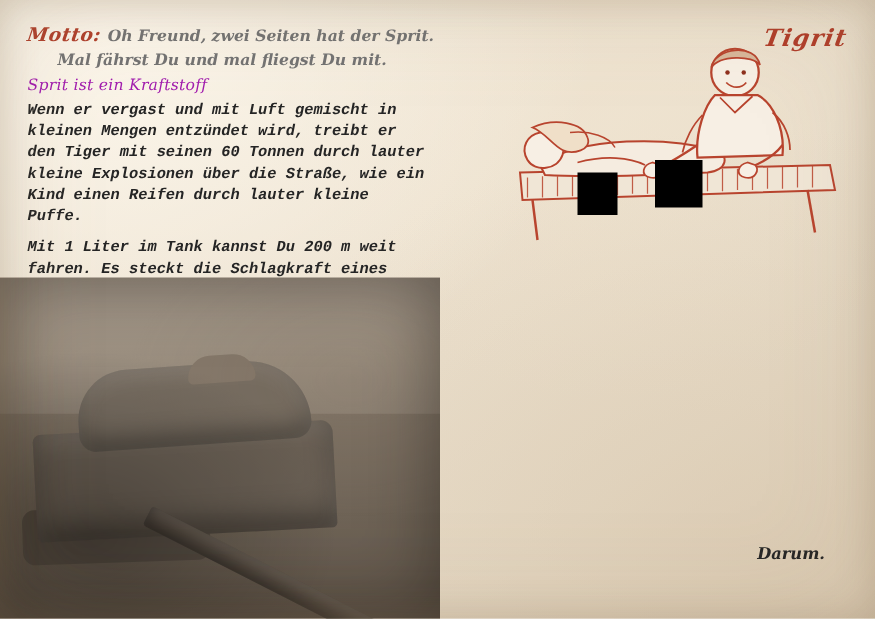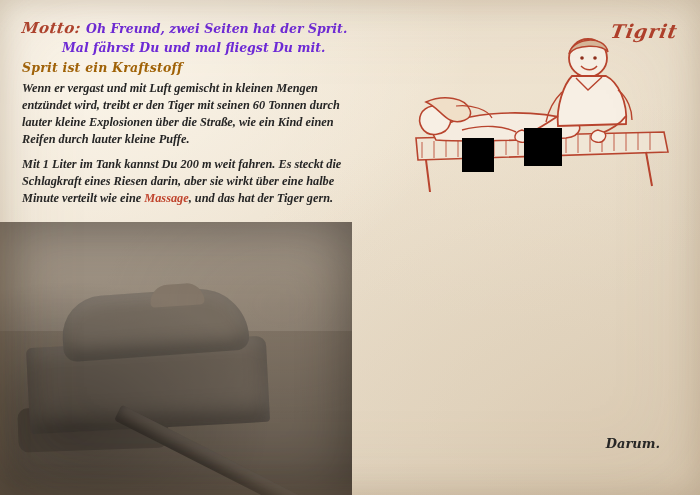--- a/index.html
+++ b/index.html
@@ -47,42 +47,42 @@
     color: #b0402c;
     letter-spacing: 0.5px;
     display: inline-block;
     transform: skewX(-8deg);
   }
   .motto-text {
     font-family: "DejaVu Serif", serif;
     font-style: italic;
     font-weight: bold;
     font-size: 12.5px;
-    color: #6d28d9;
+    color: #737373;
     line-height: 1.45;
   }
   .motto-line2 {
     display: block;
-    margin-left: 40px;
+    margin-left: 24px;
     margin-top: 1px;
   }
 
   
   .red-head {
     font-family: "DejaVu Serif", serif;
     font-style: italic;
-    font-weight: bold;
+    font-weight: normal;
     font-size: 12.5px;
-    color: #a16207;
+    color: #a21caf;
     letter-spacing: 0.2px;
   }
 
   
   .body-text {
-    font-family: Liberation Serif, serif;
+    font-family: Liberation Mono, monospace;
     font-size: 12.3px;
     color: #252525;
     line-height: 1.38;
     font-style: italic;
     font-weight: bold;
   }
   .body-text p {
     margin: 0 0 8px 0;
   }
   .hl-red {

